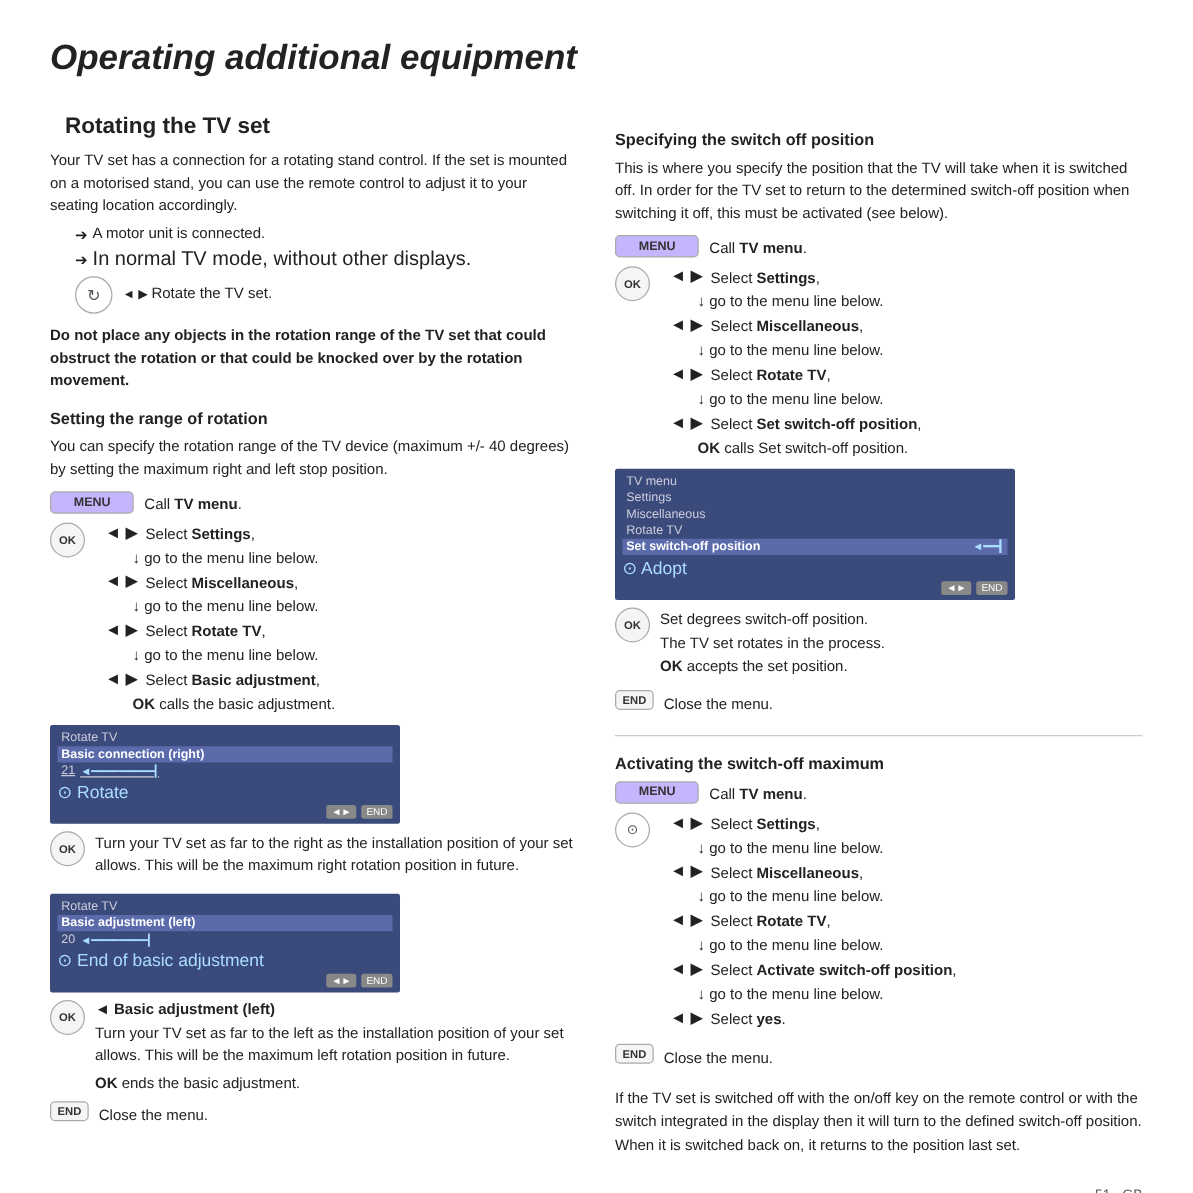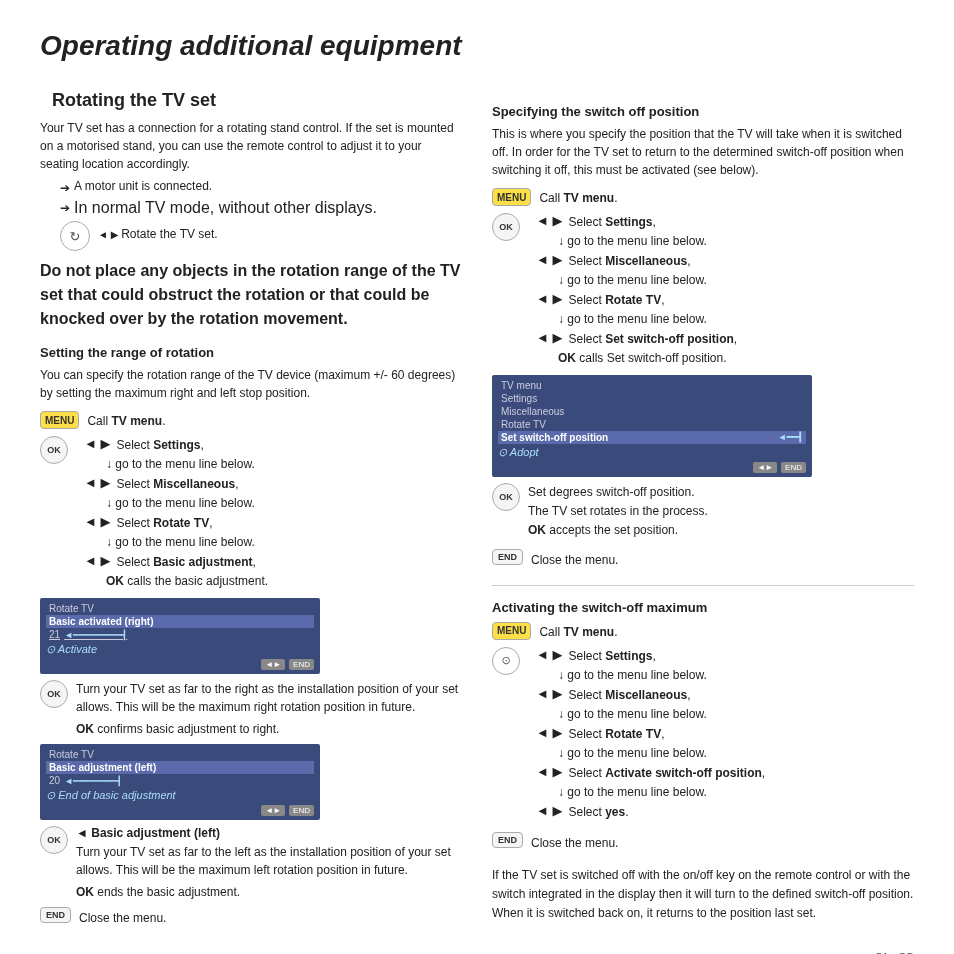--- a/index.html
+++ b/index.html
@@ -52,37 +52,37 @@
 
     p {
       font-size: 12px;
       line-height: 1.5;
       margin-bottom: 6px;
       color: #222;
     }
 
     .bold-warning {
       font-weight: bold;
-      font-size: 16px;
+      font-size: 12px;
       line-height: 1.5;
       margin-bottom: 10px;
       margin-top: 6px;
     }
 
     .btn-icon {
       display: inline-flex;
       align-items: center;
       justify-content: center;
       border: 1.5px solid #aaa;
       border-radius: 4px;
-      padding: 1px 4px;
+      padding: 1px 18px;
       font-size: 10px;
       font-weight: bold;
       color: #333;
-      background: #fde047;
+      background: #c4b5fd;
       white-space: nowrap;
       min-width: 36px;
       height: 18px;
       flex-shrink: 0;
       margin-top: 1px;
     }
 
     .btn-ok {
       display: inline-flex;
       align-items: center;
@@ -129,23 +129,22 @@
     .menu-box .menu-footer span {
       background: #888;
       color: #fff;
       font-size: 8px;
       padding: 1px 4px;
       border-radius: 2px;
     }
 
     .menu-box .menu-adopt {
       color: #adf;
-      font-size: 11px;
+      font-size: 14px;
       margin-top: 2px;
-      font-style: italic;
     }
 
     .call-row {
       display: flex;
       align-items: flex-start;
       gap: 8px;
       margin-bottom: 6px;
     }
 
     .call-text {
@@ -258,21 +257,21 @@
       <div class="rotate-icon-circle">↻</div>
       <div class="call-text" style="padding-top:4px;">
         <span style="font-size:10px;">◄ ▶ </span>
         <span>Rotate the TV set.</span>
       </div>
     </div>
 
     <p class="bold-warning">Do not place any objects in the rotation range of the TV set that could obstruct the rotation or that could be knocked over by the rotation movement.</p>
 
     <h3 class="subsection-title">Setting the range of rotation</h3>
-    <p>You can specify the rotation range of the TV device (maximum +/- 60 degrees) by setting the maximum right and left stop position.</p>
+    <p>You can specify the rotation range of the TV device (maximum +/- 40 degrees) by setting the maximum right and left stop position.</p>
 
     <div class="call-row" style="margin-top:8px;">
       <div class="btn-icon">MENU</div>
       <div class="call-text">
         Call <strong>TV menu</strong>.
       </div>
     </div>
 
     <div style="display:flex;align-items:flex-start;gap:8px;margin-top:4px;">
       <div class="btn-ok">OK</div>
@@ -307,39 +306,36 @@
           <span class="sub-step-content">Select <strong>Basic adjustment</strong>,</span>
         </div>
         <div style="margin-left:30px;font-size:12px;margin-bottom:4px;">
           <span class="ok-label">OK</span> calls the basic adjustment.
         </div>
       </div>
     </div>
 
     <div class="menu-box">
       <div class="menu-item">Rotate TV</div>
-      <div class="menu-item active">Basic activated (right)</div>
+      <div class="menu-item active">Basic connection (right)</div>
       <div class="menu-item" style="display:flex;align-items:center;gap:4px;text-decoration:underline;">
         <span>21</span>
         <span style="font-size:9px;color:#adf;">◄━━━━━━━━━┫</span>
       </div>
-      <div class="menu-adopt">⊙ Activate</div>
+      <div class="menu-adopt">⊙ Rotate</div>
       <div class="menu-footer">
         <span>◄►</span>
           <span>END</span>
       </div>
     </div>
 
     <div style="display:flex;align-items:flex-start;gap:8px;margin-top:4px;">
       <div class="btn-ok">OK</div>
       <div style="flex:1;">
         <p style="font-size:12px;line-height:1.5;">Turn your TV set as far to the right as the installation position of your set allows. This will be the maximum right rotation position in future.</p>
-        <div style="font-size:12px;margin-top:4px;">
-          <span class="ok-label">OK</span> confirms basic adjustment to right.
-        </div>
       </div>
     </div>
 
     <div class="menu-box" style="margin-top:8px;">
       <div class="menu-item">Rotate TV</div>
       <div class="menu-item active">Basic adjustment (left)</div>
       <div class="menu-item" style="display:flex;align-items:center;gap:4px;">
         <span>20</span>
         <span style="font-size:9px;color:#adf;">◄━━━━━━━━┫</span>
       </div>

